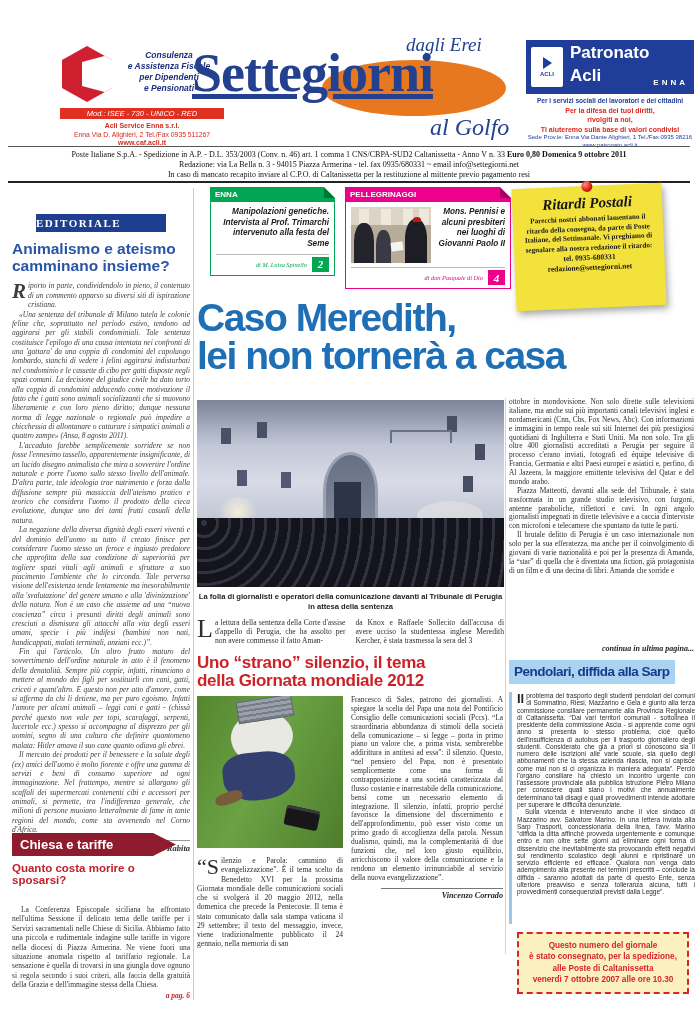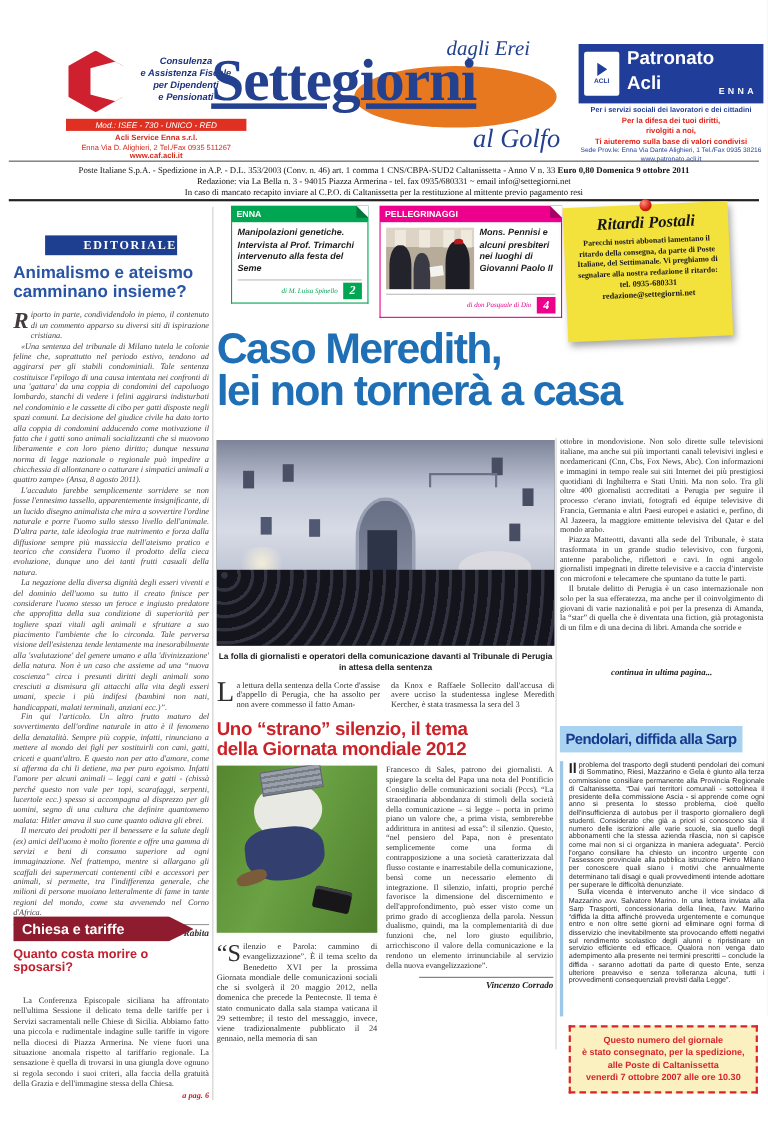--- a/index.html
+++ b/index.html
@@ -66,21 +66,21 @@
   .pub2{left:0;top:160px;width:698px;text-align:center;font:8px "Liberation Serif",serif;color:#111;}
   .pub3{left:0;top:170px;width:698px;text-align:center;font:8px "Liberation Serif",serif;color:#111;}
   .rule2{left:8px;top:181px;width:682px;height:2px;background:#222;}
 
   
   .vline1{left:193px;top:188px;width:1px;height:812px;background:#cccccc;}
   .vline2{left:505px;top:398px;width:1px;height:556px;background:#d4d4d4;}
 
   
   .edi{left:12px;top:214px;width:178px;}
-  .edi-kicker{width:120px;margin:0 auto;background:#1e3f8f;color:#fff;text-align:right;
+  .edi-kicker{width:130px;margin:0 auto;background:#1e3f8f;color:#fff;text-align:left;
               font:bold 11px "Liberation Serif",serif;letter-spacing:1.5px;padding:3px 0;}
   .edi-title{margin-top:9px;color:#2a55a5;font:bold 15.5px "Liberation Sans",sans-serif;line-height:1.08;}
   .edi-body{margin-top:7px;font:italic 7.5px "Liberation Serif",serif;color:#423c3c;
             text-align:justify;line-height:1.25;}
   .edi-body p{margin:0;text-indent:7px;}
   .edi-body p.first{text-indent:0;}
   .dropcap{float:left;font:bold italic 21px "Liberation Serif",serif;line-height:0.8;
            padding:2px 2px 0 0;color:#423c3c;}
   .edi-sign{margin-top:5px;text-align:right;font:bold italic 8.5px "Liberation Serif",serif;color:#333;
             border-top:1px solid #999;padding-top:2px;}
@@ -100,21 +100,21 @@
   .tz-pell{left:345px;width:166px;}
   .tz-hd{position:relative;height:15px;color:#fff;font:bold 8px "Liberation Sans",sans-serif;
          line-height:15px;padding-left:5px;box-sizing:border-box;}
   .tz-hd .fold{position:absolute;right:0;top:0;width:0;height:0;border-top:11px solid #ffffff;
          border-left:11px solid rgba(0,0,0,.28);}
   .hd-green{background:#00a651;}
   .hd-pink{background:#ec008c;}
   .tz-body{background:#fff;padding:5px 5px 3px;box-sizing:border-box;}
   .bd-green{border:1.5px solid #00a651;border-top:none;}
   .bd-pink{border:1.5px solid #ec008c;border-top:none;}
-  .tz-text{font:bold italic 8.2px "Liberation Sans",sans-serif;color:#1c1c1c;text-align:left;line-height:1.3;}
+  .tz-text{font:bold italic 8.2px "Liberation Sans",sans-serif;color:#1c1c1c;text-align:right;line-height:1.3;}
   .tz-foot{display:flex;justify-content:flex-end;align-items:center;margin-top:4px;
            border-top:1px solid #bbb;padding-top:2px;}
   .tz-by{font:italic 6.3px "Liberation Serif",serif;margin-right:5px;}
   .by-green{color:#00a651;} .by-pink{color:#ec008c;}
   .pagebox{width:17px;height:15px;display:flex;align-items:center;justify-content:center;
            color:#fff;font:bold italic 11px "Liberation Serif",serif;}
   .pb-green{background:#00a651;} .pb-pink{background:#ec008c;}
   .tz-row{display:flex;gap:5px;}
   .photo-clergy{width:80px;height:56px;position:relative;overflow:hidden;flex-shrink:0;
      background:linear-gradient(180deg,#ddd4c6 0 32%,#b7ab99 32% 100%);}
@@ -158,21 +158,21 @@
             background:repeating-radial-gradient(circle at 7px 5px,#333240 0 2.5px,#14141c 3.5px 12px);}
   .caption{left:197px;top:592px;width:307px;text-align:center;
            font:bold 7.6px "Liberation Sans",sans-serif;color:#222;line-height:1.3;}
   .intro{left:197px;top:618px;width:307px;display:flex;gap:10px;}
   .intro div{width:149px;font:7.6px "Liberation Serif",serif;text-align:justify;line-height:1.2;color:#2e2e2e;}
   .dropcap-big{float:left;font:26px "Liberation Serif",serif;line-height:0.78;padding:1px 2px 0 0;color:#2e2e2e;}
   .mer-col{left:509px;top:398px;width:185px;height:242px;overflow:hidden;
            font:7.4px "Liberation Serif",serif;text-align:justify;line-height:1.2;color:#2e2e2e;}
   .mer-col p{margin:0;}
   .mer-col p + p{text-indent:8px;}
-  .continua{left:509px;top:607px;width:185px;text-align:center;
+  .continua{left:509px;top:644px;width:185px;text-align:right;
             font:bold italic 8px "Liberation Serif",serif;color:#222;}
 
   
   .sil-title{left:197px;top:654px;width:302px;color:#cc2127;
              font:bold 17px "Liberation Sans",sans-serif;line-height:1.07;letter-spacing:-0.3px;}
   .sil-cols{left:197px;top:696px;width:306px;display:flex;gap:8px;}
   .sil-c1{width:146px;}
   .sil-c2{width:152px;font:7.4px "Liberation Serif",serif;text-align:justify;line-height:1.2;color:#2e2e2e;}
   .photo-grass{position:relative;width:146px;height:152px;overflow:hidden;
      background:linear-gradient(115deg,#55862f,#6ba244 45%,#4e7d2c),

